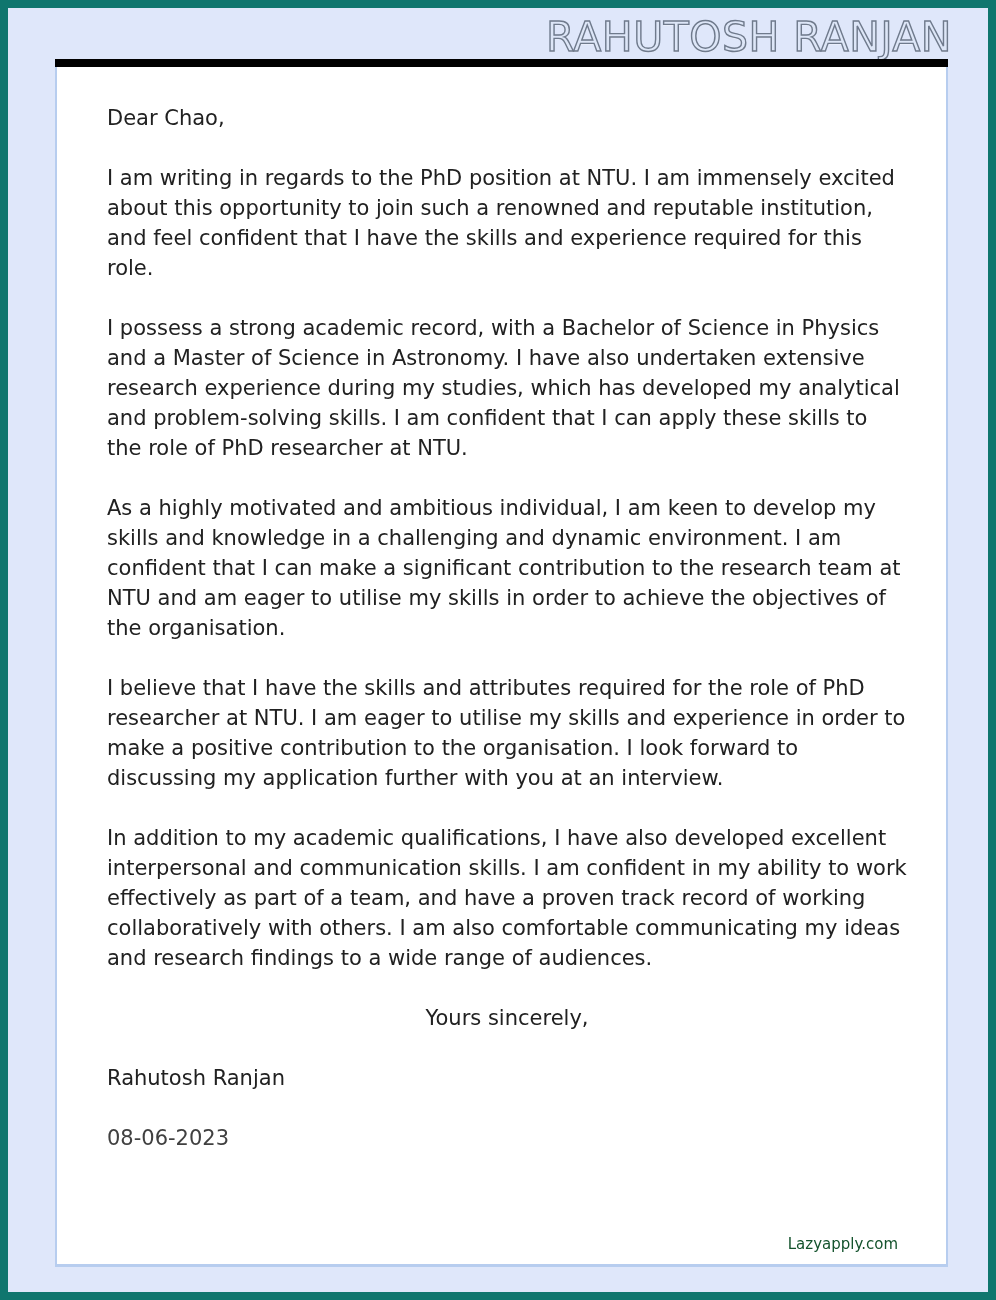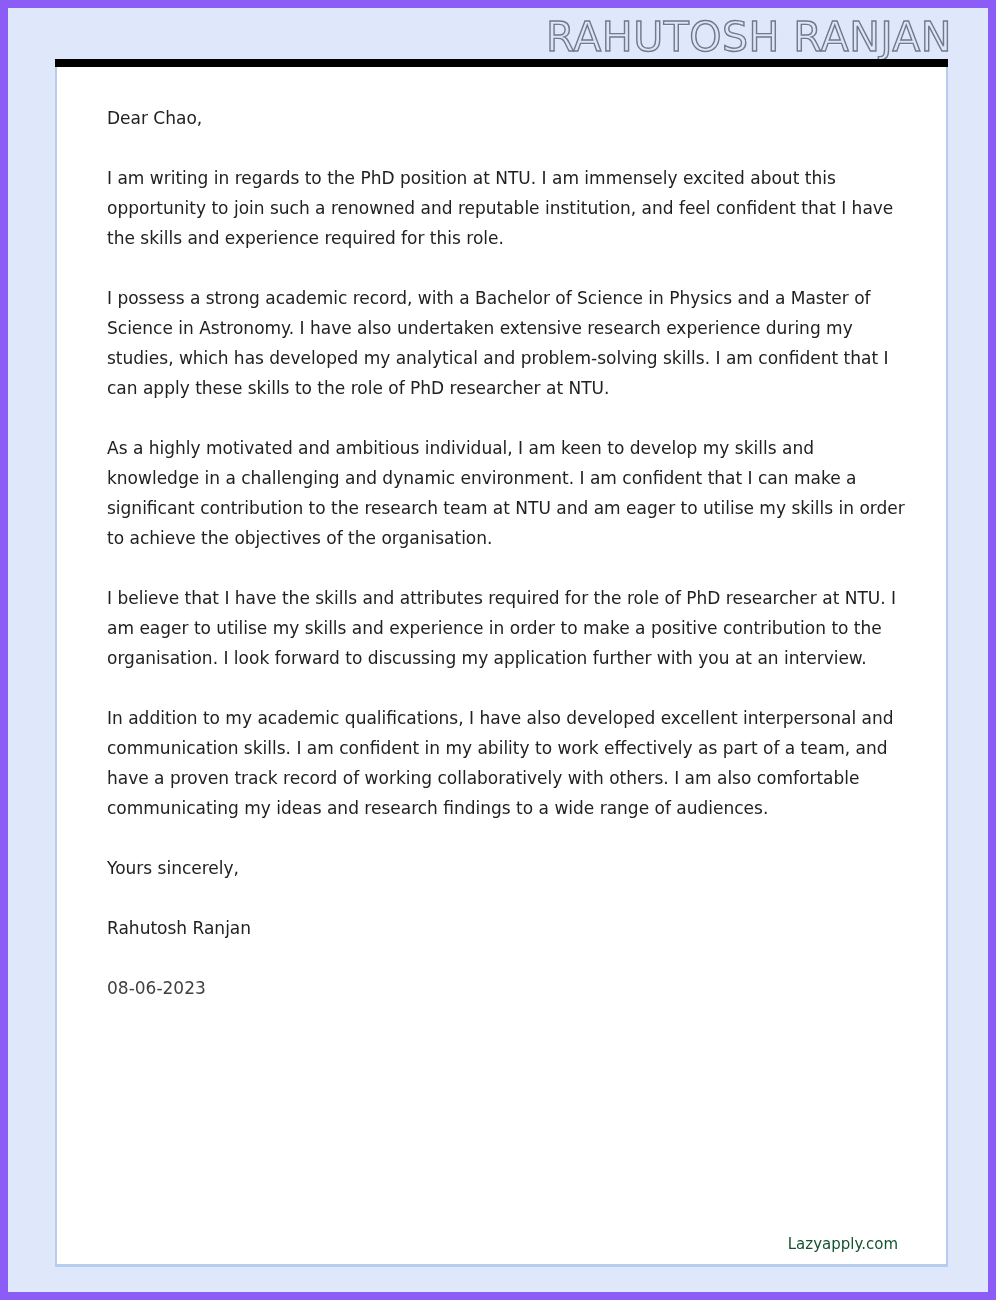--- a/index.html
+++ b/index.html
@@ -15,21 +15,21 @@
   }
 
   
   .page-frame {
     position: absolute;
     left: 0;
     top: 0;
     width: 996px;
     height: 1300px;
     box-sizing: border-box;
-    border: 8px solid #8b5cf6;
+    border: 8px solid #0f766e;
     background: #dfe7fa;
   }
 
   
   .header {
     position: absolute;
     left: 8px;
     top: 8px;
     width: 980px;
     height: 44px;
@@ -73,35 +73,36 @@
     border-bottom: 3px solid #b7cdef;
     border-top: 0;
   }
 
   .letter-body {
     position: absolute;
     left: 50px;
     top: 36px;
     width: 800px;
     font-family: "DejaVu Sans", sans-serif;
-    font-size: 17px;
+    font-size: 21px;
     line-height: 30px;
     color: #212121;
     font-weight: 400;
   }
 
   .letter-body p {
     margin: 0 0 30px 0;
     white-space: pre-wrap;
   }
   .salutation {
     margin: 0 0 30px 0;
   }
   .sign-off {
     margin: 0 0 30px 0;
+    text-align: center;
   }
   .signature-name {
     margin: 0 0 0 0;
   }
   .signature-date {
     margin: 0;
     color: #404040;
   }
 
   

